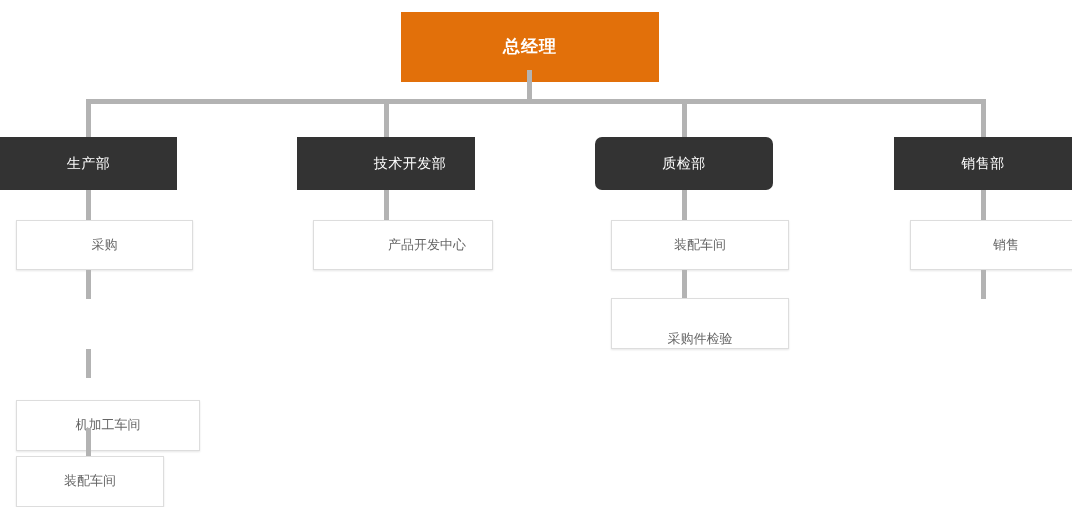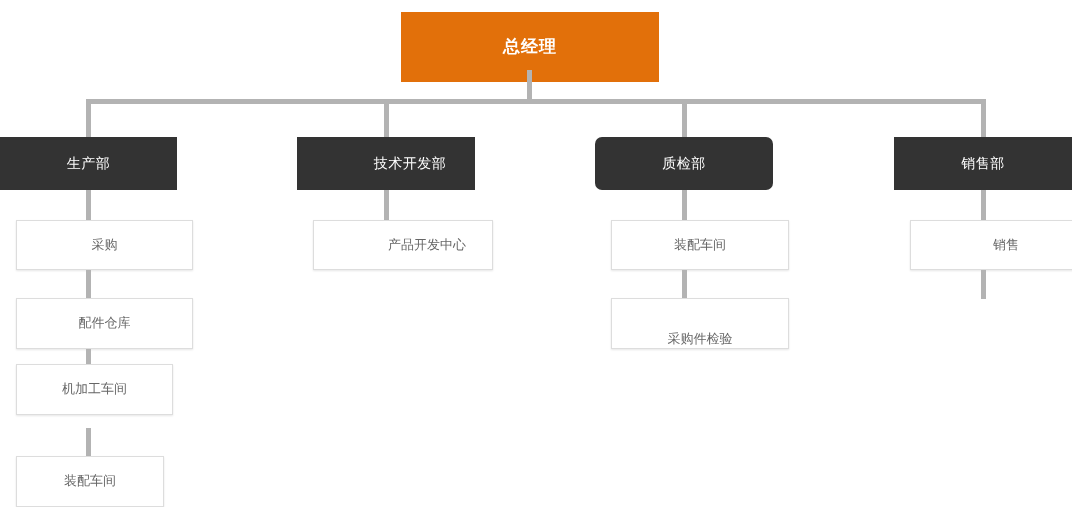--- a/index.html
+++ b/index.html
@@ -88,26 +88,23 @@
   <div class="node node-dept" style="left:0px; top:137px; width:177px; height:53px;">
     <span>生产部</span>
   </div>
 
   <div class="conn conn-v" style="left:86px; top:190px; height:31px;"></div>
   <div class="node node-sub" style="left:0px; top:220px; width:177px; height:50px;">
     <span>采购</span>
   </div>
 
   <div class="conn conn-v" style="left:86px; top:270px; height:29px;"></div>
-  <div class="node node-sub" style="left:0px; top:298px; width:177px; height:51px;">
-    <span>配件仓库</span>
-  </div>
 
   <div class="conn conn-v" style="left:86px; top:349px; height:29px;"></div>
-  <div class="node node-sub" style="left:0px; top:364px; width:157px; height:51px;">
+  <div class="node node-sub" style="left:0px; top:400px; width:184px; height:51px;">
     <span>机加工车间</span>
   </div>
 
   <div class="conn conn-v" style="left:86px; top:428px; height:29px;"></div>
   <div class="node node-sub" style="left:0px; top:456px; width:148px; height:51px;">
     <span>装配车间</span>
   </div>
 
   <div class="node node-dept" style="left:297px; top:137px; width:178px; height:53px;padding-left:48px;">
     <span>技术开发部</span>

